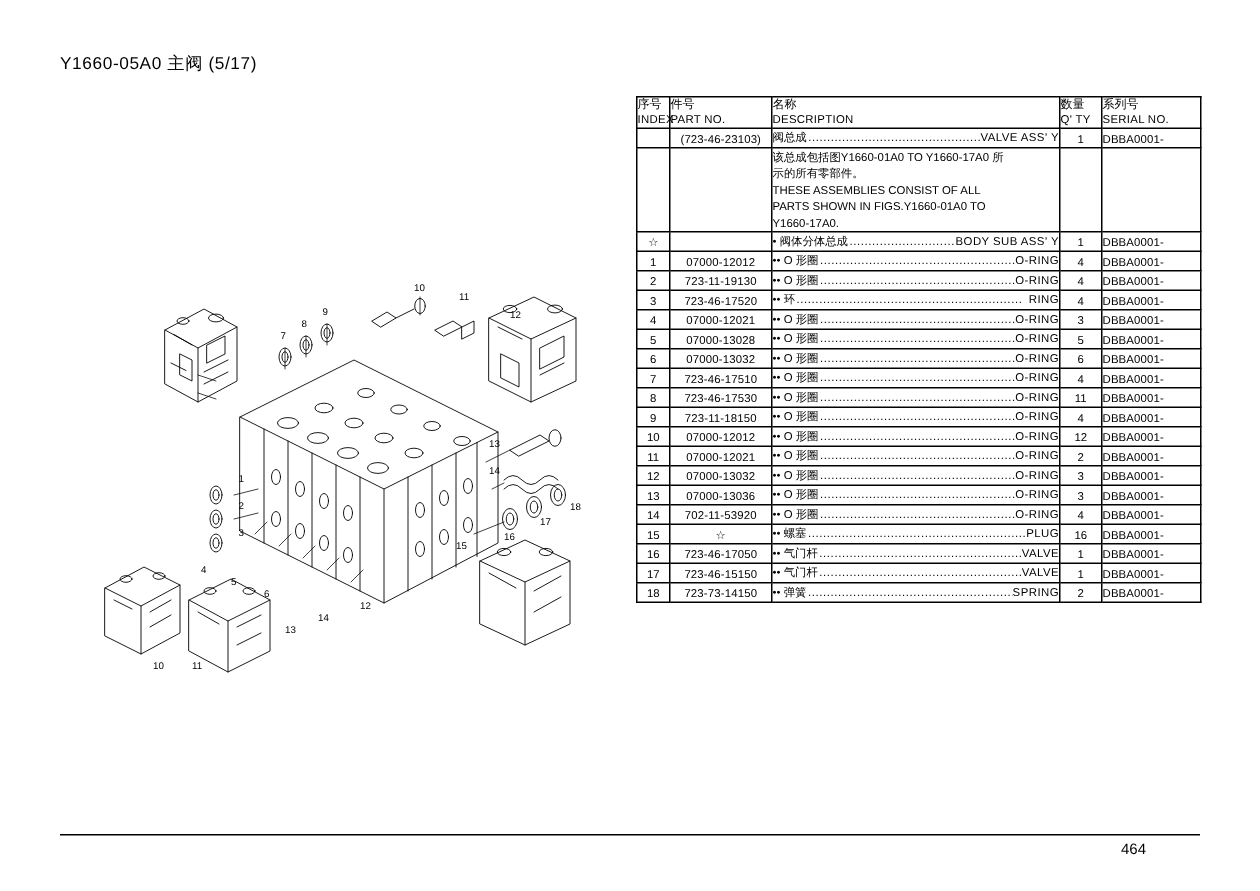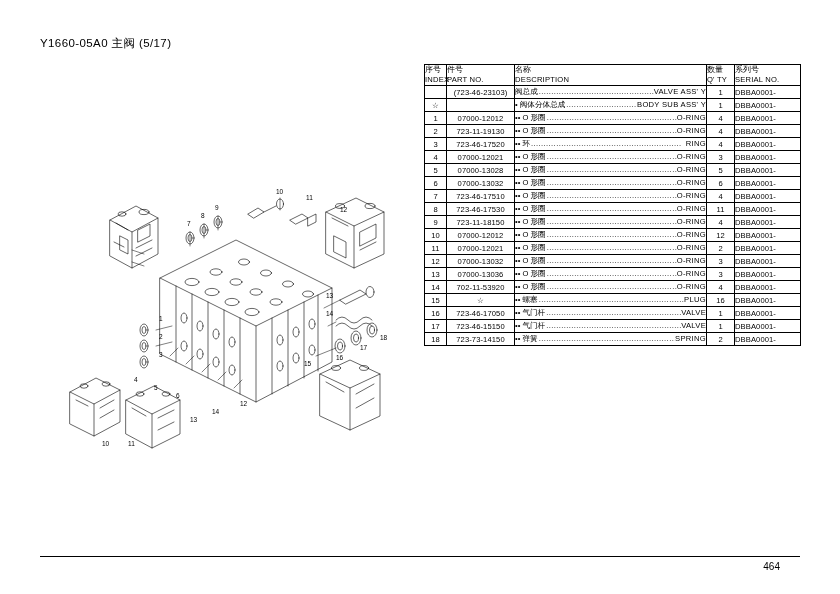--- a/index.html
+++ b/index.html
@@ -49,21 +49,21 @@
   .footer-left {
     position: absolute;
     left: 40px;
     top: 561px;
     font-size: 9.5px;
     letter-spacing: 0.2px;
     white-space: nowrap;
   }
   .footer-right {
     position: absolute;
-    left: 740px;
+    left: 724px;
     top: 561px;
     width: 40px;
     text-align: right;
     font-size: 10px;
   }
 
   
   .table-wrap {
     position: absolute;
     left: 424px;
@@ -401,20 +401,33 @@
               <div class="dotrow">
                 <span class="lead">阀总成</span>
                 <span class="dots">............................................................</span>
                 <span class="tail">VALVE ASS' Y</span>
               </div>
             </td>
             <td class="qty">1</td>
             <td class="ser">DBBA0001-</td>
           </tr>
           <tr>
+            <td class="index"></td>
+            <td class="part"></td>
+            <td class="note">
+              <span class="nl">该总成包括图Y1660-01A0 TO Y1660-17A0 所</span>
+              <span class="nl">示的所有零部件。</span>
+              <span class="nl">THESE ASSEMBLIES CONSIST OF ALL</span>
+              <span class="nl">PARTS SHOWN IN FIGS.Y1660-01A0 TO</span>
+              <span class="nl">Y1660-17A0.</span>
+            </td>
+            <td class="qty"></td>
+            <td class="ser"></td>
+          </tr>
+          <tr>
             <td class="index star">☆</td>
             <td class="part"></td>
             <td class="desc">
               <div class="dotrow">
                 <span class="lead">• 阀体分体总成</span>
                 <span class="dots">............................................................</span>
                 <span class="tail">BODY SUB ASS' Y</span>
               </div>
             </td>
             <td class="qty">1</td>

